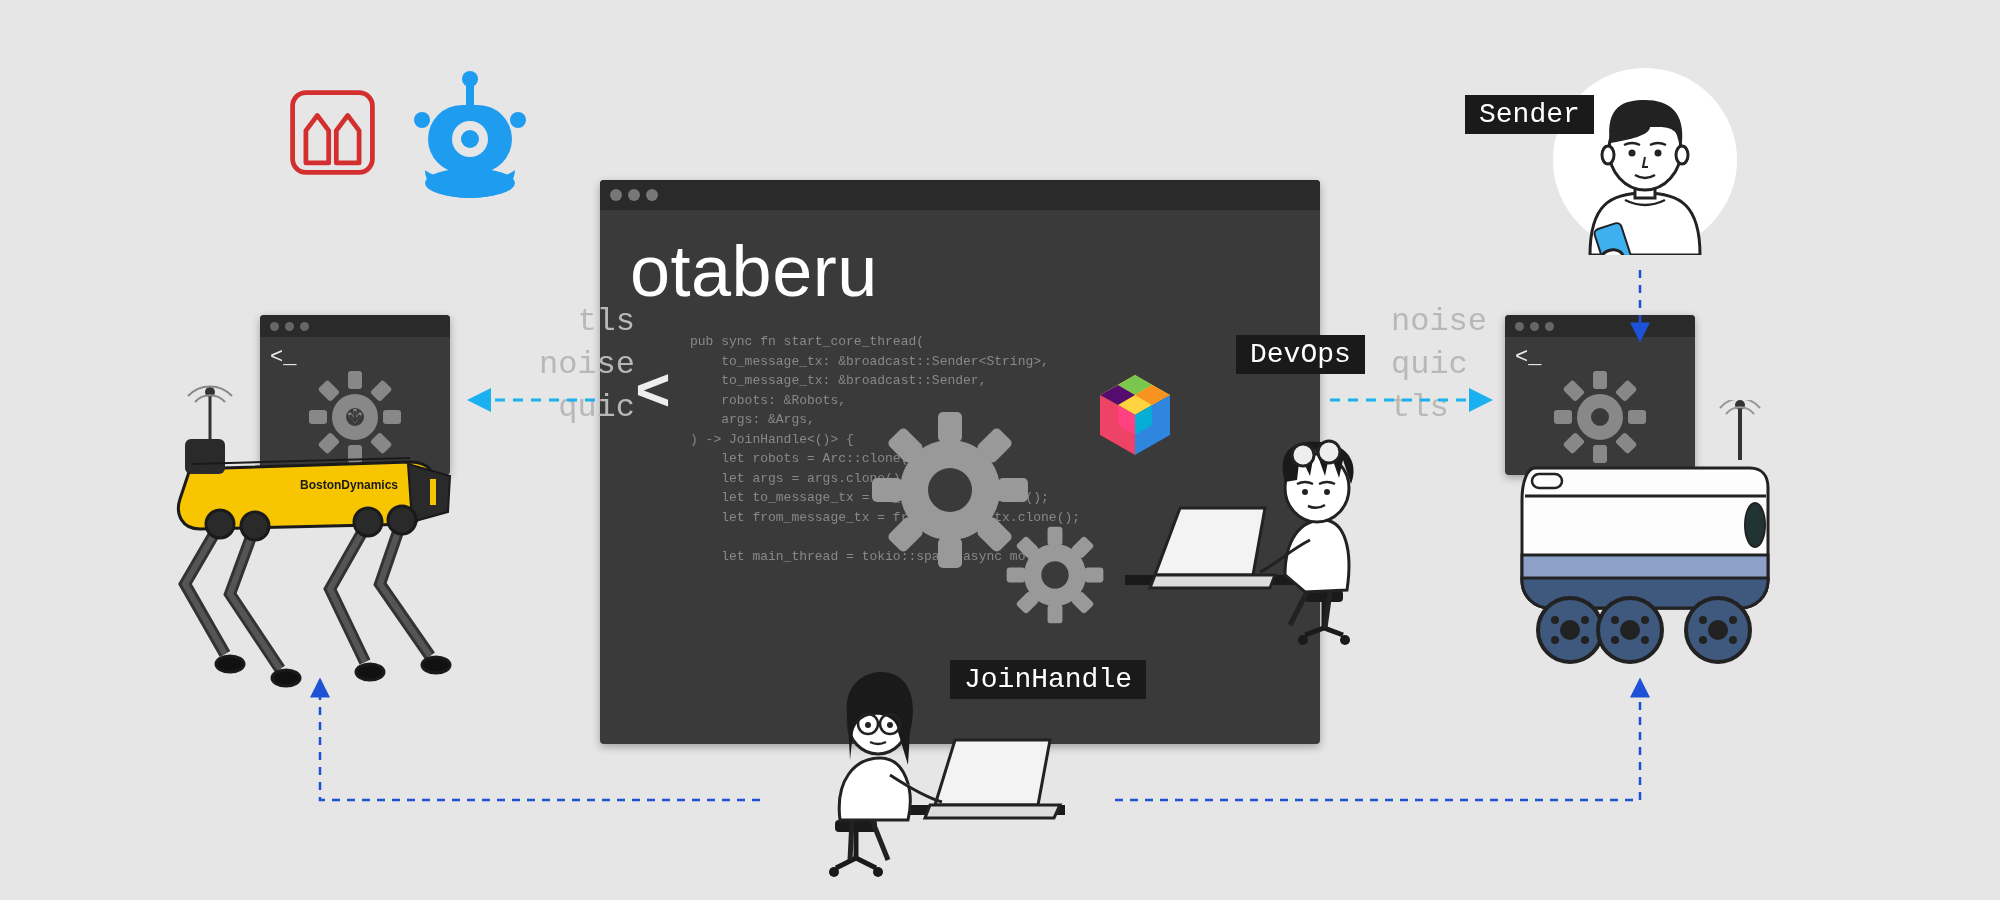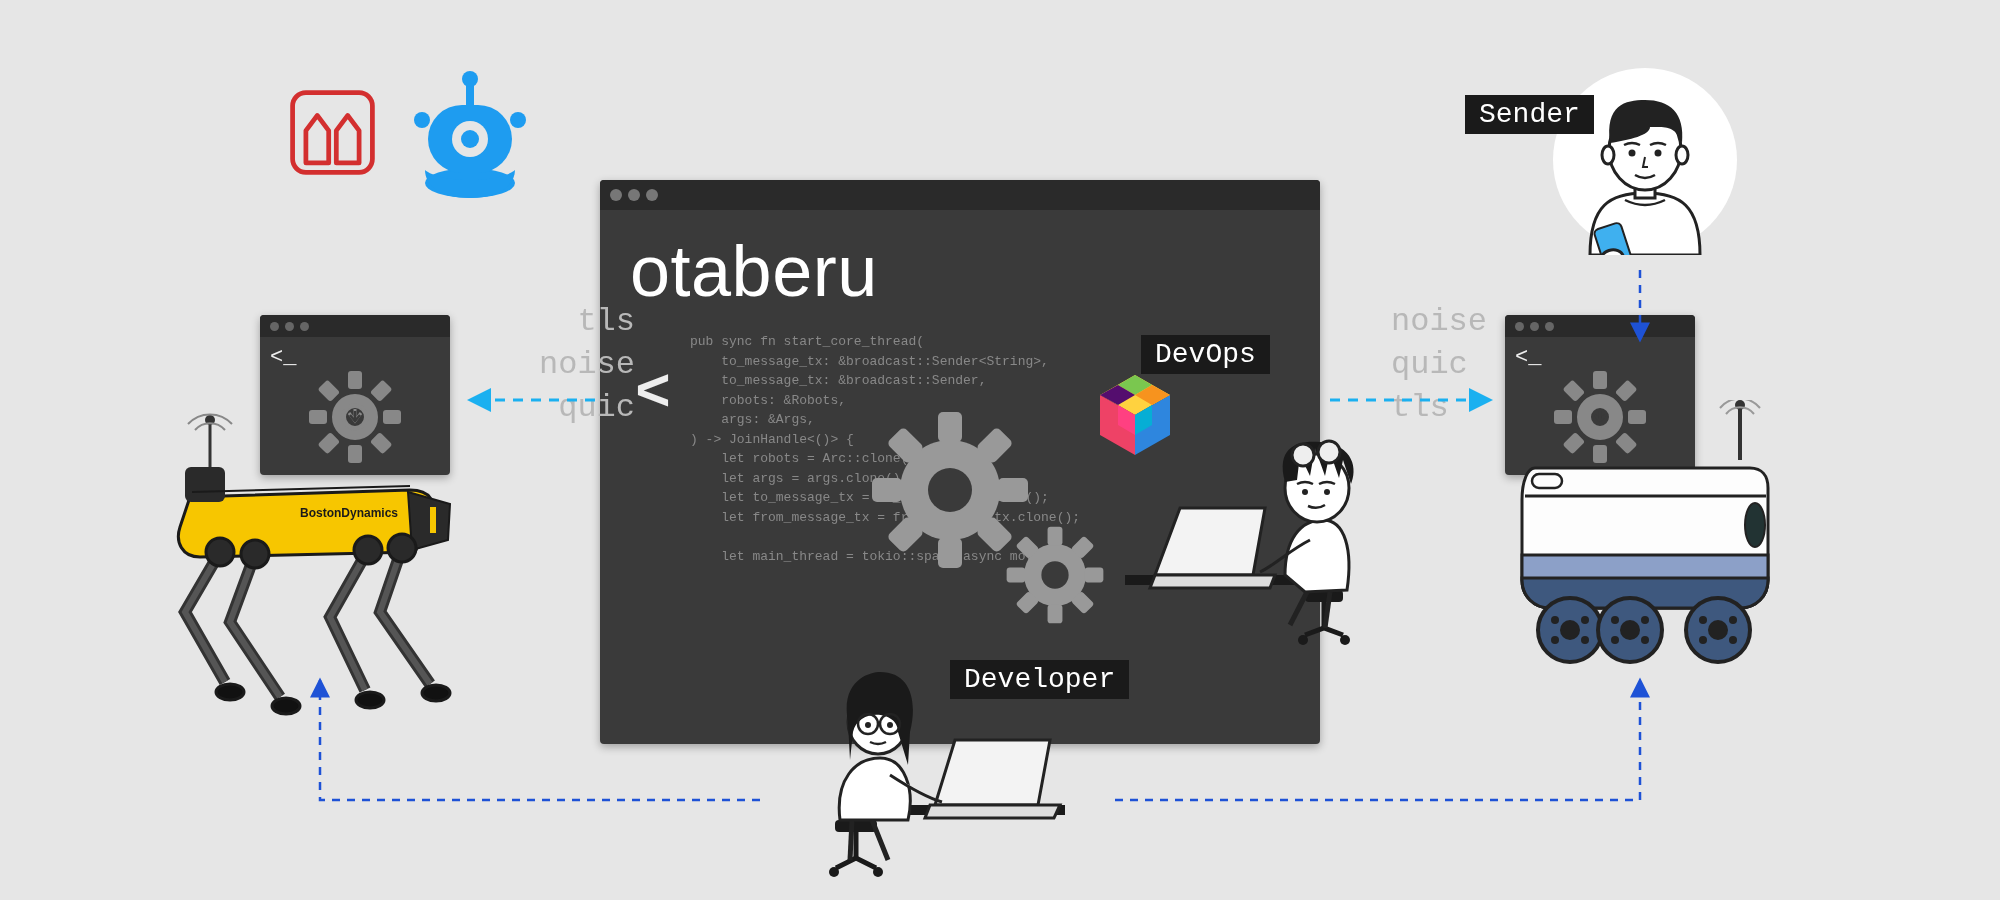--- a/index.html
+++ b/index.html
@@ -288,23 +288,23 @@
     <div>noise</div>
     <div>quic</div>
   </div>
 
   <div class="abs proto-text" style="left:1350px; top:300px;">
     <div>noise</div>
     <div>quic</div>
     <div>tls</div>
   </div>
 
-  <div class="abs tag" style="left:1141px; top:335px;">DevOps</div>
-
-  <div class="abs tag" style="left:950px; top:660px;">Developer</div>
+  <div class="abs tag" style="left:1236px; top:335px;">DevOps</div>
+
+  <div class="abs tag" style="left:950px; top:660px;">JoinHandle</div>
 
   <svg class="abs" style="left:0; top:0;" width="2000" height="900">
     <defs>
       <marker id="arrB" markerWidth="12" markerHeight="12" refX="9" refY="6" orient="auto">
         <path d="M2,2 L10,6 L2,10 Z" fill="#1e52d6"></path>
       </marker>
       <marker id="arrC" markerWidth="12" markerHeight="12" refX="9" refY="6" orient="auto">
         <path d="M2,2 L10,6 L2,10 Z" fill="#1bb0f0"></path>
       </marker>
     </defs>
@@ -313,21 +313,21 @@
 
     <line x1="1330" y1="400" x2="1490" y2="400" stroke="#1bb0f0" stroke-width="3" stroke-dasharray="10 8" marker-end="url(#arrC)"></line>
 
     <line x1="1640" y1="270" x2="1640" y2="340" stroke="#1e52d6" stroke-width="2.5" stroke-dasharray="8 7" marker-end="url(#arrB)"></line>
 
     <path d="M 760 800 H 320 V 680" fill="none" stroke="#1e52d6" stroke-width="2.5" stroke-dasharray="8 7" marker-end="url(#arrB)"></path>
 
     <path d="M 1115 800 H 1640 V 680" fill="none" stroke="#1e52d6" stroke-width="2.5" stroke-dasharray="8 7" marker-end="url(#arrB)"></path>
   </svg>
 
-  <div class="abs" style="left:130px; top:412px;">
+  <div class="abs" style="left:130px; top:384px;">
     <svg width="360" height="320" viewBox="0 0 360 320">
 
       <line x1="80" y1="10" x2="80" y2="55" stroke="#333" stroke-width="3"></line>
       <circle cx="80" cy="8" r="5" fill="#333"></circle>
       <path d="M 65 18 A 20 20 0 0 1 95 18" fill="none" stroke="#888" stroke-width="2"></path>
       <path d="M 58 12 A 30 30 0 0 1 102 12" fill="none" stroke="#888" stroke-width="2"></path>
 
       <path d="M 60 85 L 280 78 C 300 78 308 90 300 108 L 285 140 L 70 145 C 52 145 45 130 50 115 Z" fill="#f7c600" stroke="#1a1a1a" stroke-width="3"></path>
       <rect x="55" y="55" width="40" height="35" rx="6" fill="#2a2a2a"></rect>
       <path d="M 62 80 L 280 74" stroke="#1a1a1a" stroke-width="2"></path>

